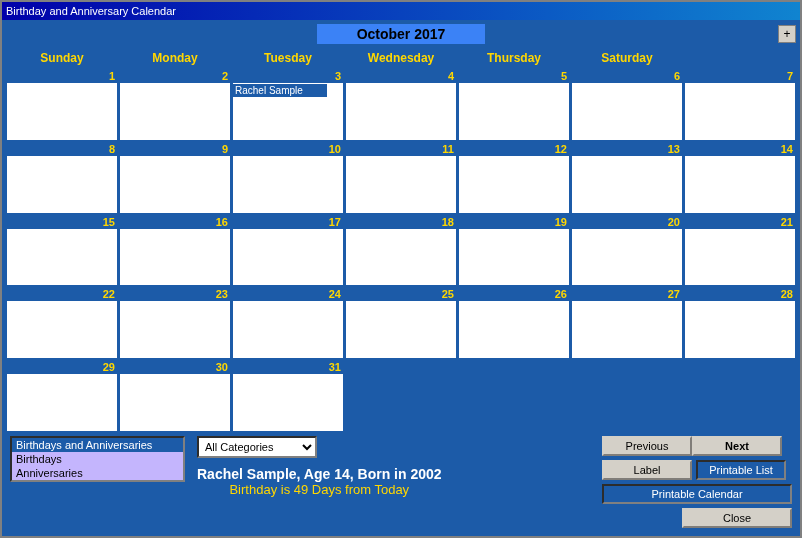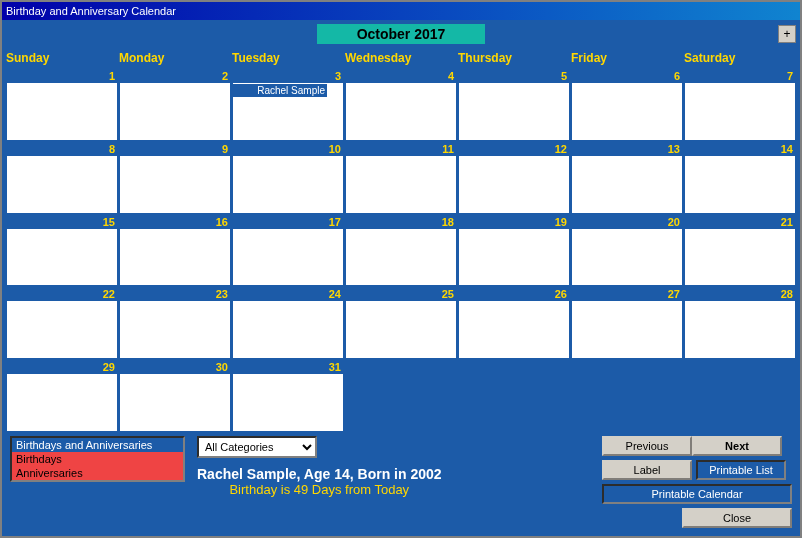--- a/index.html
+++ b/index.html
@@ -36,21 +36,21 @@
       padding: 4px;
     }
     .month-header {
       display: flex;
       justify-content: center;
       align-items: center;
       margin-bottom: 4px;
       position: relative;
     }
     .month-title {
-      background: #14b8a6;
+      background: #3b82f6;
       color: black;
       font-weight: bold;
       font-size: 14px;
       padding: 2px 40px;
       text-align: center;
     }
     .plus-btn {
       position: absolute;
       right: 0;
       background: #d4d0c8;
@@ -66,21 +66,21 @@
     .day-headers {
       display: grid;
       grid-template-columns: repeat(7, 1fr);
       gap: 1px;
       margin-bottom: 1px;
     }
     .day-header {
       color: #ffd700;
       font-weight: bold;
       font-size: 12px;
-      text-align: left;
+      text-align: center;
       padding: 3px 0;
       background: #1c5ba8;
     }
     .calendar-grid {
       display: grid;
       grid-template-columns: repeat(7, 1fr);
       grid-template-rows: repeat(5, 1fr);
       gap: 1px;
       flex: 1;
     }
@@ -106,40 +106,39 @@
     }
     .cell-event {
       background: #1c5ba8;
       color: white;
       font-size: 10px;
       padding: 1px 2px;
       position: absolute;
       top: 1px;
       left: 0;
       right: 16px;
-      text-align: right;
     }
     .empty-cell {
       background: #1c5ba8;
     }
     .bottom-area {
       background: #1c5ba8;
       padding: 4px;
       display: flex;
       flex-direction: column;
       gap: 4px;
       flex-shrink: 0;
     }
     .bottom-row1 {
       display: flex;
       align-items: flex-start;
       gap: 4px;
     }
     .listbox {
-      background: #ef4444;
+      background: #c4b5fd;
       border: 2px inset #808080;
       width: 175px;
       font-size: 11px;
       color: black;
     }
     .listbox-item {
       padding: 1px 4px;
       cursor: pointer;
     }
     .listbox-item.selected {
@@ -207,21 +206,20 @@
     <div class="month-header">
       <div class="month-title">October 2017</div>
       <div class="plus-btn">+</div>
     </div>
     <div class="day-headers">
       <div class="day-header">Sunday</div>
       <div class="day-header">Monday</div>
       <div class="day-header">Tuesday</div>
       <div class="day-header">Wednesday</div>
       <div class="day-header">Thursday</div>
-      <div class="day-header">Friday</div>
       <div class="day-header">Saturday</div>
     </div>
 
     <div class="calendar-grid">
 
       <div class="cal-cell empty-cell">
         <div class="cell-number">1</div>
         <div class="cell-inner"></div>
       </div>
       <div class="cal-cell empty-cell">

